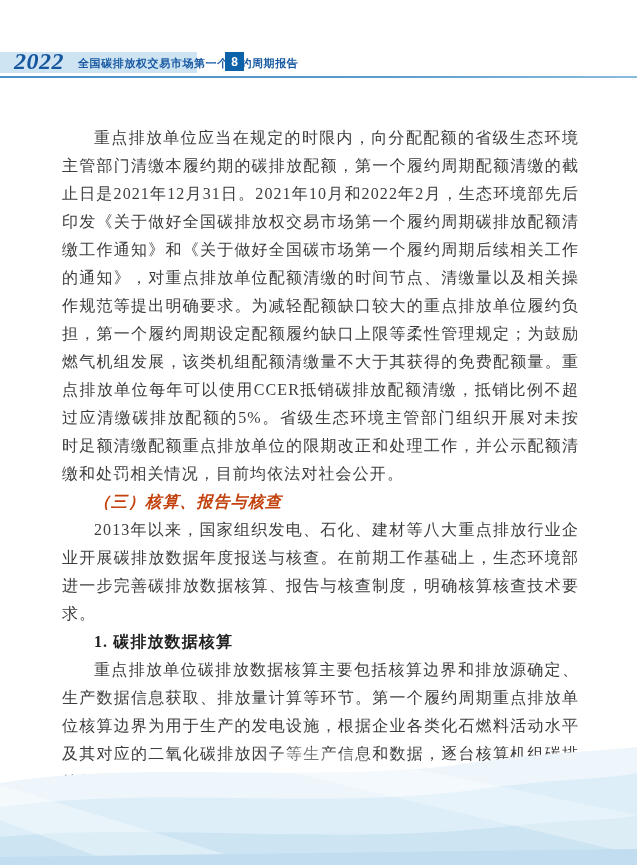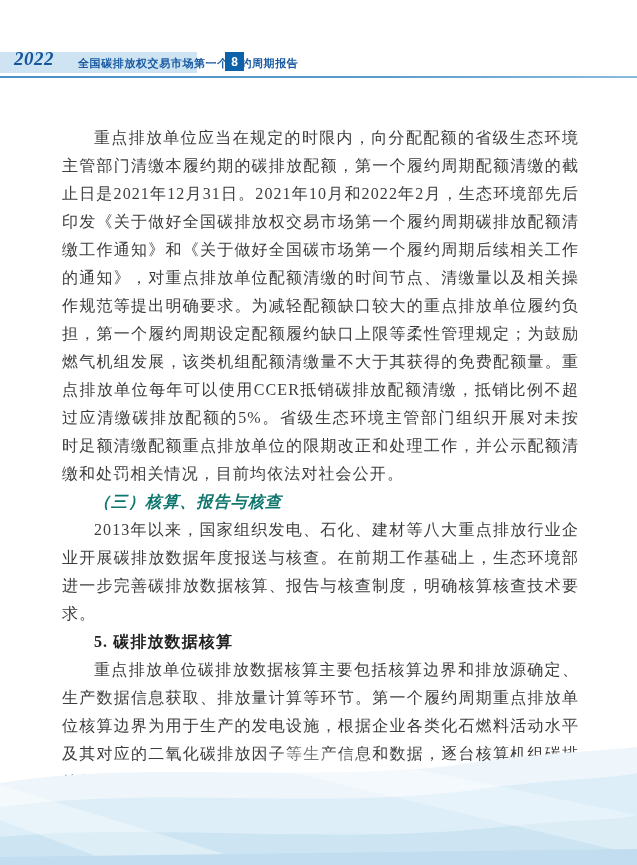--- a/index.html
+++ b/index.html
@@ -13,21 +13,21 @@
   
   .header{position:absolute;top:51px;left:0;right:0;height:24px;}
   .header-band{
     position:absolute;top:1px;left:0;width:197px;height:21px;
     background:#cfe4f2;
   }
   .header-year{
     position:absolute;top:-3px;left:14px;
     font-family:"Liberation Serif","DejaVu Serif",serif;
     font-style:italic;font-weight:bold;
-    font-size:19px;color:#15569f;letter-spacing:0.5px;
+    font-size:24px;color:#15569f;letter-spacing:0.5px;
   }
   .header-title{
     position:absolute;top:5px;left:78px;
     font-family:"Liberation Sans","DejaVu Sans",sans-serif;
     font-weight:bold;font-size:11px;color:#1a5ba3;letter-spacing:0.6px;
     white-space:nowrap;
   }
   .page-num-box{
     position:absolute;top:1px;left:225px;width:19px;height:19px;
     background:#0d63a9;color:#ffffff;
@@ -45,21 +45,21 @@
     font-size:16px;line-height:28px;letter-spacing:1.1px;
     color:#3d3d3d;
     text-align:justify;
     word-break:break-all;
   }
   .content p{margin:0;text-indent:2em;}
   .h-num{
     font-weight:bold;color:#222222;text-indent:2em;margin:0;
   }
   .h-sub{
-    font-weight:bold;font-style:italic;color:#0f766e;text-indent:2em;margin:0;
+    font-weight:bold;font-style:italic;color:#c2410c;text-indent:2em;margin:0;
   }
   
   .wave-wrap{position:absolute;left:0;bottom:0;width:637px;height:120px;pointer-events:none;}
   .wave-wrap svg{display:block;}
 </style>
 </head>
 <body>
 
 <div class="page">
 
@@ -70,21 +70,21 @@
     <div class="page-num-box">
       <span>8</span>
     </div>
     <div class="header-rule"></div>
   </div>
 
   <div class="content">
     <p>重点排放单位应当在规定的时限内，向分配配额的省级生态环境主管部门清缴本履约期的碳排放配额，第一个履约周期配额清缴的截止日是2021年12月31日。2021年10月和2022年2月，生态环境部先后印发《关于做好全国碳排放权交易市场第一个履约周期碳排放配额清缴工作通知》和《关于做好全国碳市场第一个履约周期后续相关工作的通知》，对重点排放单位配额清缴的时间节点、清缴量以及相关操作规范等提出明确要求。为减轻配额缺口较大的重点排放单位履约负担，第一个履约周期设定配额履约缺口上限等柔性管理规定；为鼓励燃气机组发展，该类机组配额清缴量不大于其获得的免费配额量。重点排放单位每年可以使用CCER抵销碳排放配额清缴，抵销比例不超过应清缴碳排放配额的5%。省级生态环境主管部门组织开展对未按时足额清缴配额重点排放单位的限期改正和处理工作，并公示配额清缴和处罚相关情况，目前均依法对社会公开。</p>
     <p class="h-sub">（三）核算、报告与核查</p>
     <p>2013年以来，国家组织发电、石化、建材等八大重点排放行业企业开展碳排放数据年度报送与核查。在前期工作基础上，生态环境部进一步完善碳排放数据核算、报告与核查制度，明确核算核查技术要求。</p>
-    <p class="h-num">5. 碳排放数据核算</p>
+    <p class="h-num">1. 碳排放数据核算</p>
     <p>重点排放单位碳排放数据核算主要包括核算边界和排放源确定、生产数据信息获取、排放量计算等环节。第一个履约周期重点排放单位核算边界为用于生产的发电设施，根据企业各类化石燃料活动水平及其对应的二氧化碳排放因子等生产信息和数据，逐台核算机组碳排放量，并汇总得到重点排放单位年度碳排放量。根据《企业温室气体排放核算方法与报告指</p>
   </div>
 
   <div class="wave-wrap">
     <svg width="637" height="120" viewBox="0 0 637 120" xmlns="http://www.w3.org/2000/svg">
       <path d="M0,38 C140,14 320,40 470,18 C540,8 600,6 637,2 L637,120 L0,120 Z" fill="#eef6fb"></path>
       <path d="M0,62 C160,40 330,66 480,44 C560,33 610,34 637,28 L637,120 L0,120 Z" fill="#ddeef8"></path>
       <path d="M0,92 C150,78 340,100 500,82 C570,74 615,76 637,70 L637,120 L0,120 Z" fill="#cde5f3"></path>
       <path d="M0,40 L260,120 L120,120 L0,75 Z" fill="#ffffff" opacity="0.35"></path>
       <path d="M300,0 L637,70 L637,110 L260,20 Z" fill="#ffffff" opacity="0.30"></path>

